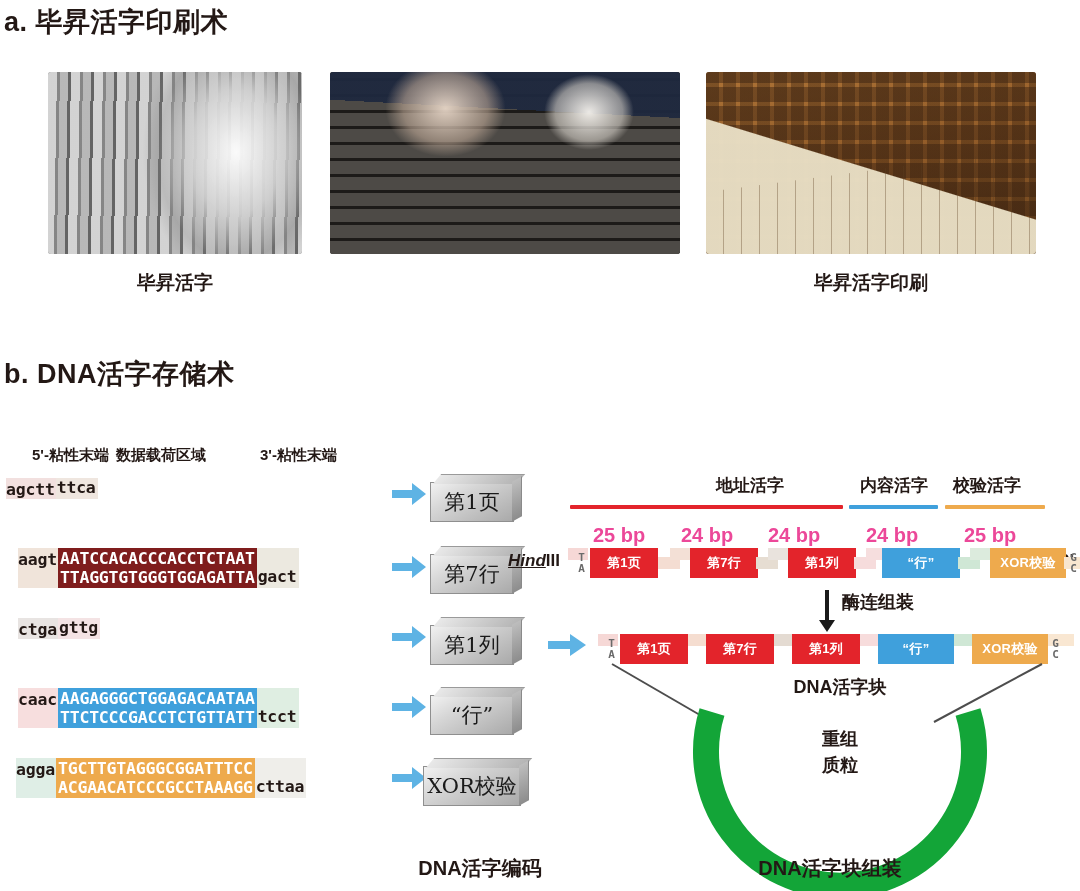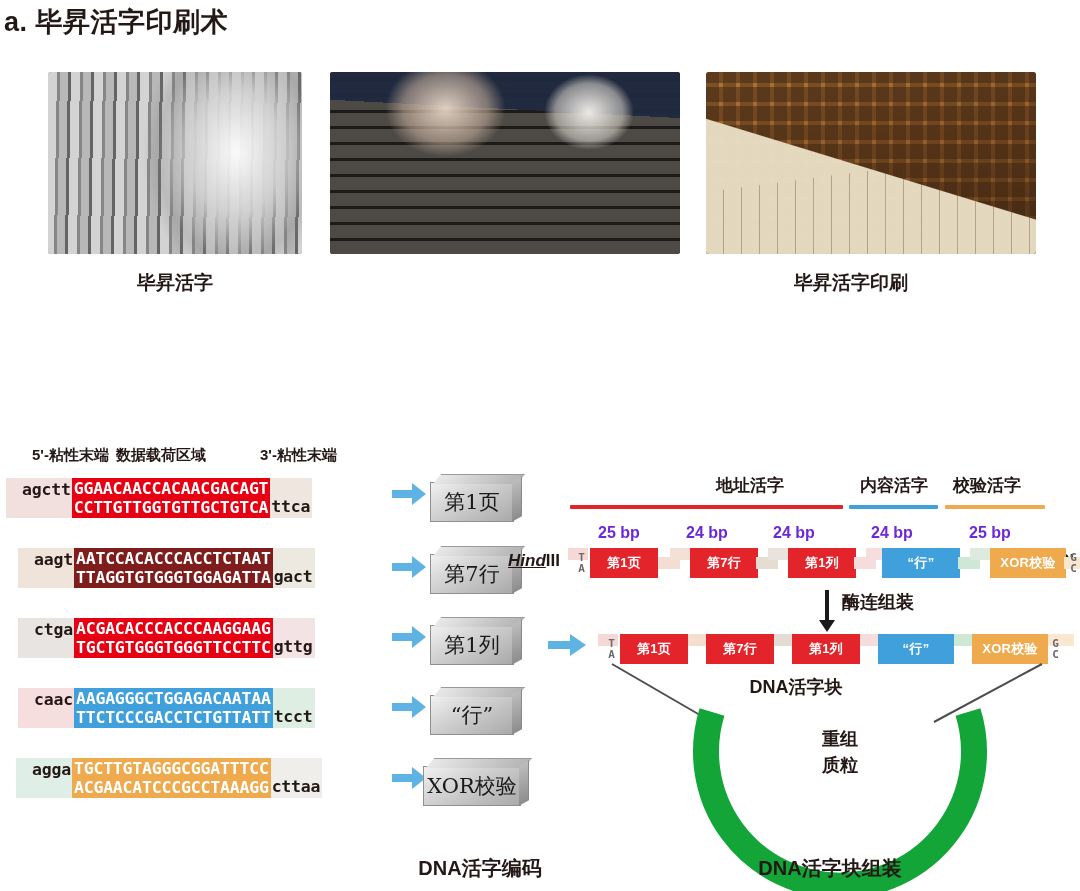--- a/index.html
+++ b/index.html
@@ -93,21 +93,21 @@
     display: flex;
     align-items: stretch;
     font-family: "DejaVu Sans Mono", "Liberation Mono", monospace;
     font-size: 16.5px;
     font-weight: bold;
     line-height: 19px;
   }
   .sticky {
     display: flex;
     align-items: flex-start;
-    padding: 2px 1px 0 16px;
+    padding: 2px 1px 0 0;
     color: #231815;
     letter-spacing: -0.2px;
   }
   .sticky.tail { align-items: flex-end; padding: 0 2px 2px 1px; }
   .payload {
     padding: 1px 2px 1px 2px;
     color: #ffffff;
     letter-spacing: -0.2px;
   }
   .payload .strand { display: block; white-space: nowrap; }
@@ -153,23 +153,23 @@
     position: absolute;
     font-size: 17px;
     font-weight: bold;
     color: #231815;
     text-align: center;
     white-space: nowrap;
   }
   .cat-bar { position: absolute; height: 4px; border-radius: 1px; }
   .bp-label {
     position: absolute;
-    font-size: 16px;
-    font-weight: bold;
-    color: #6d28d9;
+    font-size: 20px;
+    font-weight: bold;
+    color: #ec4899;
     text-align: center;
     white-space: nowrap;
   }
   .enz-label {
     position: absolute;
     font-size: 17px;
     color: #231815;
     white-space: nowrap;
   }
   .enz-label i { font-style: italic; font-weight: bold; text-decoration: underline; }
@@ -237,51 +237,44 @@
 
   <div class="photo-frame" style="left:330px; top:72px; width:350px; height:182px;">
     <div class="ph2"></div>
   </div>
 
   <div class="photo-frame" style="left:706px; top:72px; width:330px; height:182px;">
     <div class="ph3">
       <div class="ph3-lines"></div>
     </div>
   </div>
-  <div class="photo-caption" style="left:686px; top:270px; width:330px;">毕昇活字印刷</div>
-
+  <div class="photo-caption" style="left:706px; top:270px; width:330px;">毕昇活字印刷</div>
+
+  <div class="sec-title" id="sec-b-title">b. DNA活字存储术</div>
 
   <div class="zone-label" style="left:2px; top:446px;margin-left:30px;">5'-粘性末端</div>
   <div class="zone-label" style="left:116px; top:446px;">数据载荷区域</div>
   <div class="zone-label" style="left:260px; top:446px;">3'-粘性末端</div>
 
   <div class="dna-row" style="left:6px; top:478px;">
     <span class="sticky" style="background:#f2e0df;">agctt</span>
-    <span class="payload" style="background:#e60012;">
-      <span class="strand">GGAACAACCACAACGACAGT</span>
-      <span class="strand">CCTTGTTGGTGTTGCTGTCA</span>
-    </span>
     <span class="sticky tail" style="background:#efe6df;">ttca</span>
   </div>
 
   <div class="dna-row" style="left:18px; top:548px;">
     <span class="sticky" style="background:#f0e4da;">aagt</span>
     <span class="payload" style="background:#7f1d1d;">
       <span class="strand">AATCCACACCCACCTCTAAT</span>
       <span class="strand">TTAGGTGTGGGTGGAGATTA</span>
     </span>
     <span class="sticky tail" style="background:#ece9e0;">gact</span>
   </div>
 
   <div class="dna-row" style="left:18px; top:618px;">
     <span class="sticky" style="background:#e8e4e2;">ctga</span>
-    <span class="payload" style="background:#e60012;">
-      <span class="strand">ACGACACCCACCCAAGGAAG</span>
-      <span class="strand">TGCTGTGGGTGGGTTCCTTC</span>
-    </span>
     <span class="sticky tail" style="background:#f4e3e4;">gttg</span>
   </div>
 
   <div class="dna-row" style="left:18px; top:688px;">
     <span class="sticky" style="background:#f7dede;">caac</span>
     <span class="payload" style="background:#3fa0dc;">
       <span class="strand">AAGAGGGCTGGAGACAATAA</span>
       <span class="strand">TTCTCCCGACCTCTGTTATT</span>
     </span>
     <span class="sticky tail" style="background:#dfeee2;">tcct</span>
@@ -432,21 +425,21 @@
       <line x1="452" y1="4" x2="344" y2="62" stroke="#4d4d4d" stroke-width="2"></line>
     </svg>
   </div>
 
   <div style="position:absolute; left:690px; top:706px;">
     <svg width="300" height="160" viewBox="0 0 300 160">
       <path d="M22 6 A 134 134 0 1 0 278 6" fill="none" stroke="#13a538" stroke-width="26" stroke-linecap="butt" transform="rotate(0 150 140)"></path>
     </svg>
   </div>
 
-  <div class="center-label" style="left:716px; top:674px; width:160px;">DNA活字块</div>
+  <div class="center-label" style="left:760px; top:674px; width:160px;">DNA活字块</div>
   <div class="center-label" style="left:780px; top:726px; width:120px;">
     <span>重组</span><br>
     <span>质粒</span>
   </div>
 
   <div class="bottom-caption" style="left:700px; top:855px; width:260px;">DNA活字块组装</div>
   <div class="bottom-caption" style="left:370px; top:855px; width:220px;">DNA活字编码</div>
 
 </div>
 

